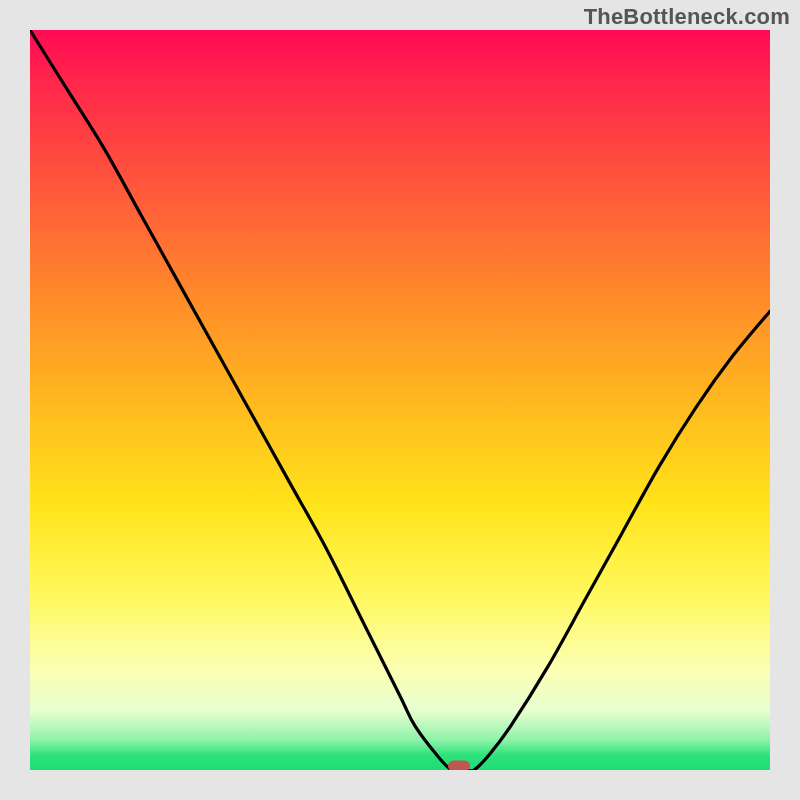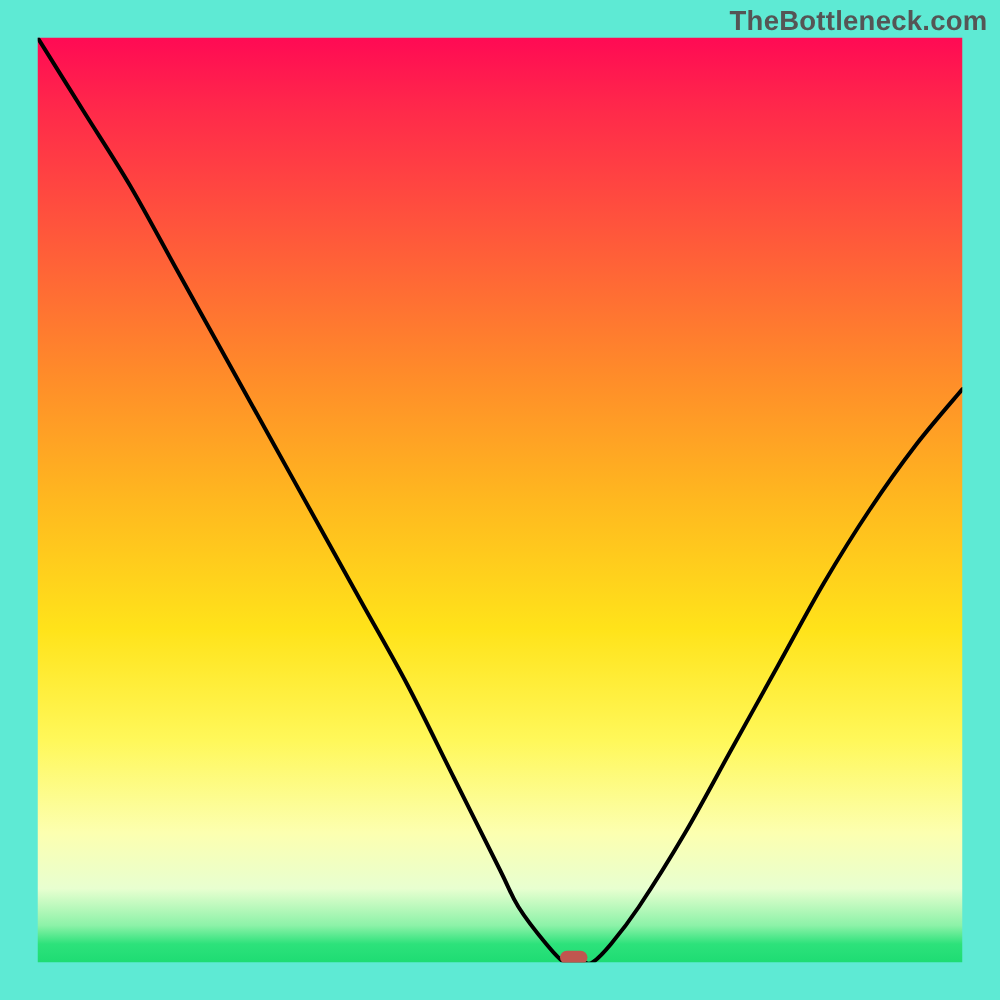--- a/index.html
+++ b/index.html
@@ -8,21 +8,21 @@
     width: 800px;
     height: 800px;
     background: #000;
     overflow: hidden;
     font-family: Arial, Helvetica, sans-serif;
   }
   .frame {
     position: relative;
     width: 800px;
     height: 800px;
-    background: #5eead4;
+    background: #e5e5e5;
   }
   .watermark {
     position: absolute;
     top: 4px;
     right: 10px;
     color: #555;
     font-size: 22px;
     font-weight: 600;
     letter-spacing: 0.2px;
     z-index: 10;

